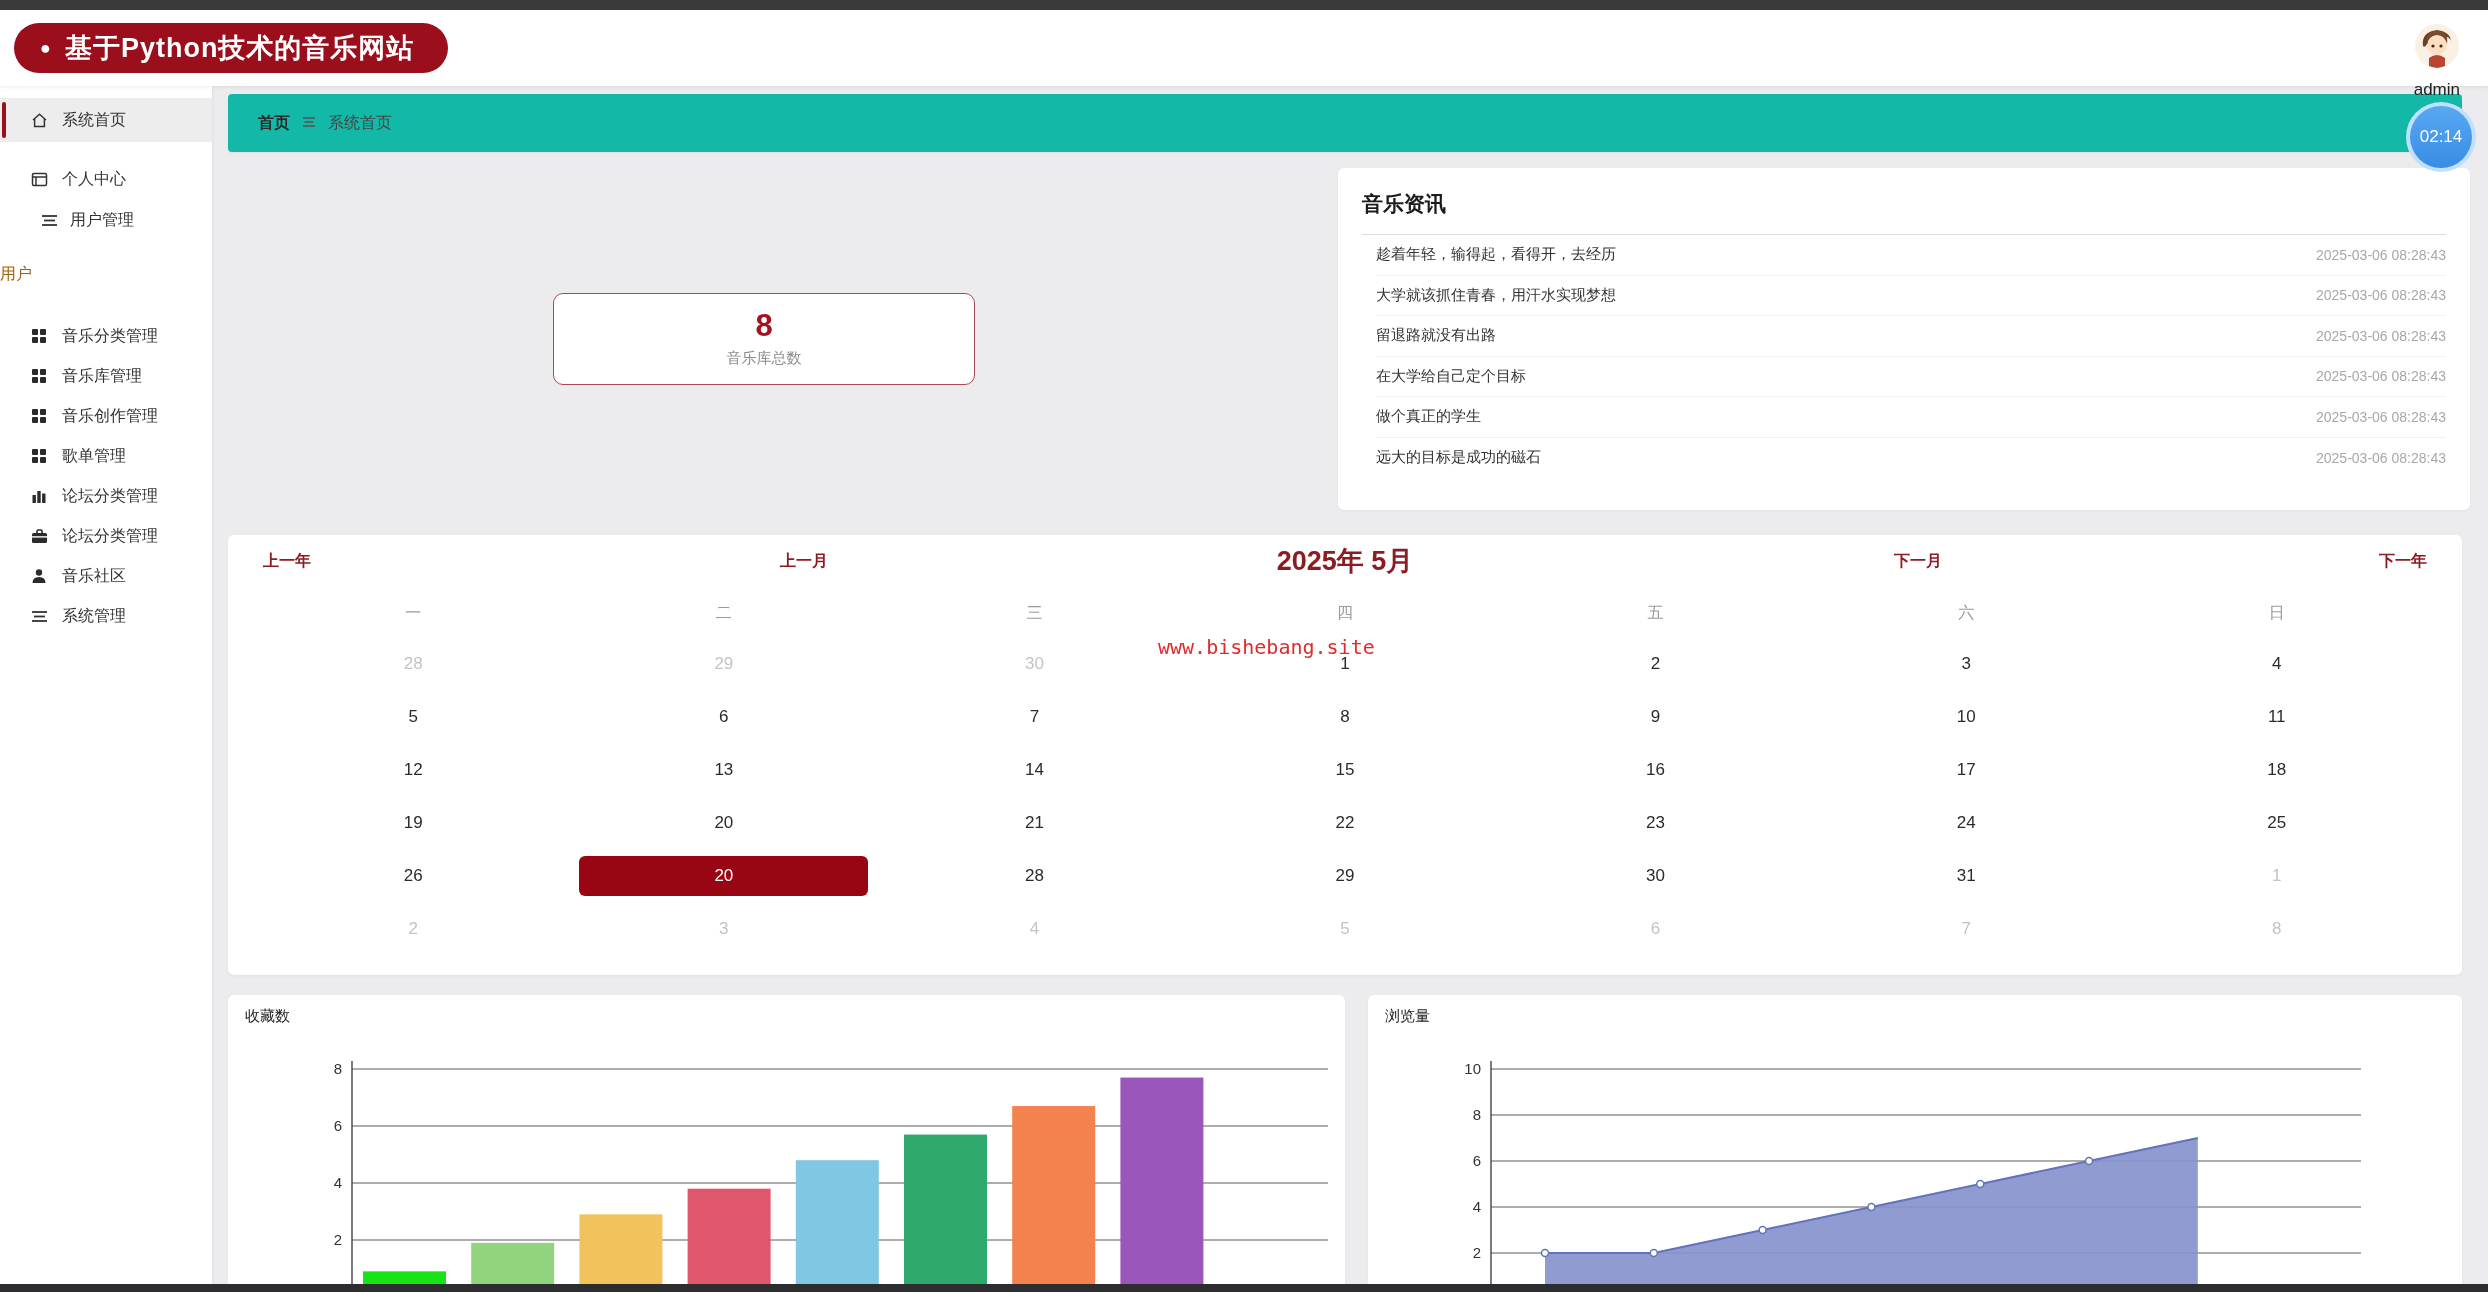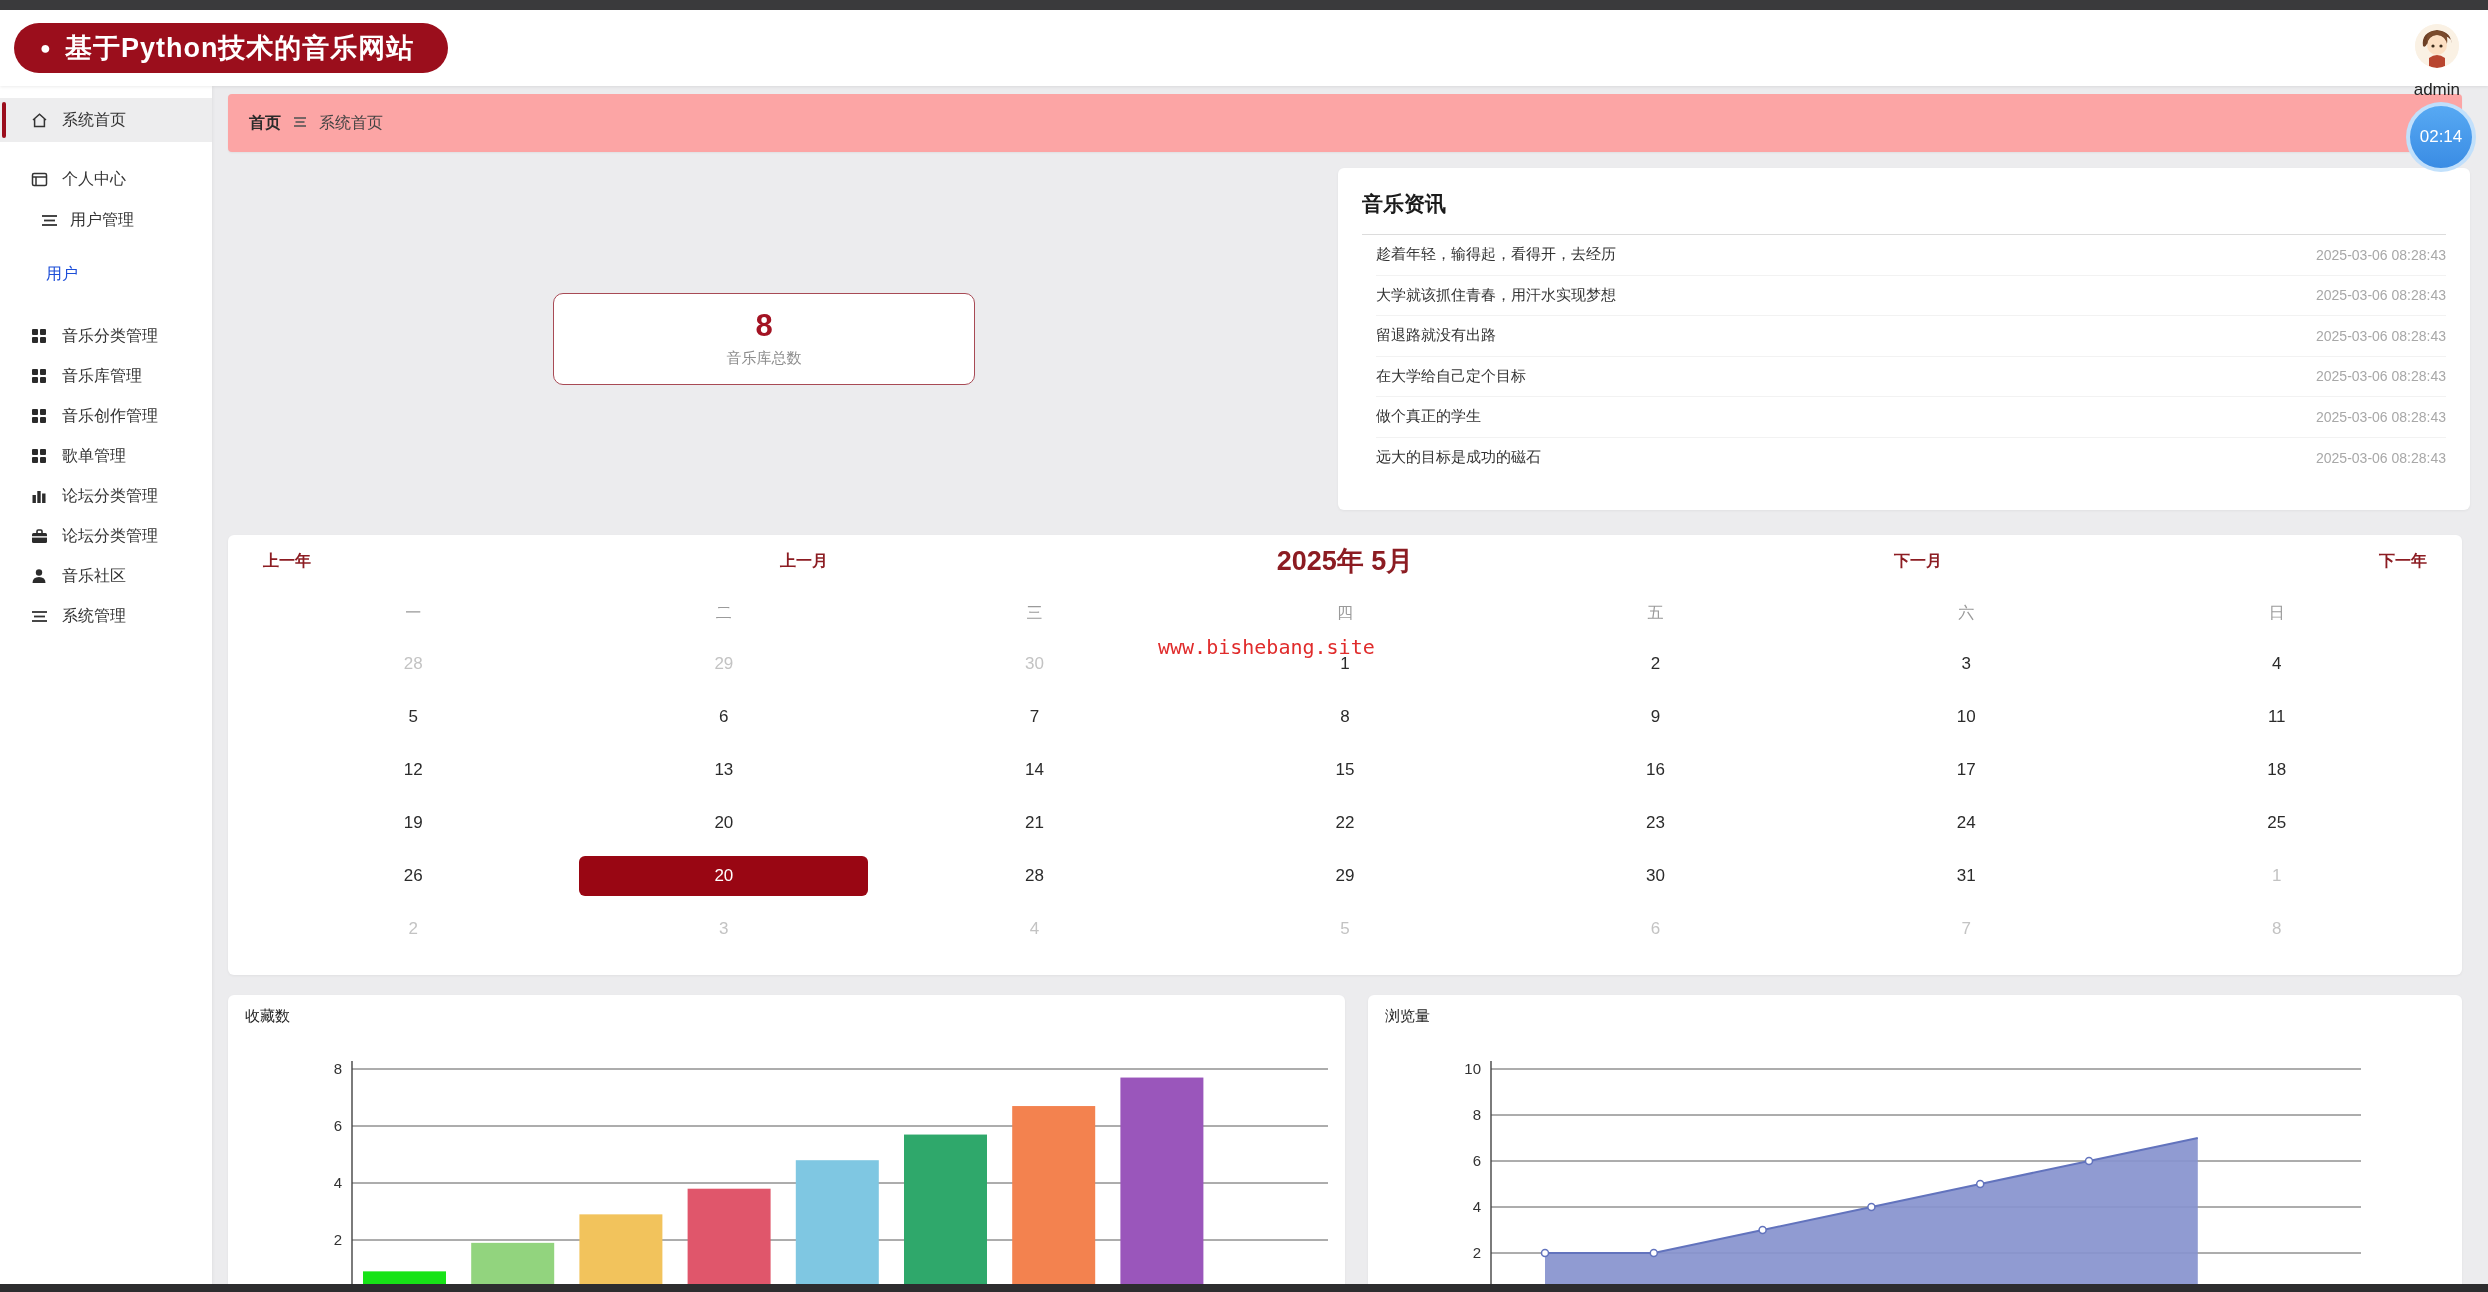--- a/index.html
+++ b/index.html
@@ -26,26 +26,26 @@
   
   .sidebar { position:absolute; left:0; top:86px; width:212px; height:1206px; background:#ffffff;
              box-shadow:1px 0 3px rgba(0,0,0,.05); z-index:20; padding-top:12px; }
   .side-item { position:relative; height:40px; display:flex; align-items:center; gap:14px; padding-left:30px;
                font-size:16px; color:#333; cursor:pointer; white-space:nowrap; }
   .side-item.active { height:44px; background:#ededee; }
   .side-item.active::before { content:""; position:absolute; left:2px; top:4px; bottom:4px; width:4px;
                border-radius:4px; background:#9b0e1c; }
   .side-item.indent { padding-left:40px;gap:12px; }
   .side-item .ic { width:18px; height:18px; display:flex; align-items:center; justify-content:center; flex:0 0 auto; }
-  .side-section { height:40px; display:flex; align-items:center; padding-left:46px; font-size:16px; color:#1d4ed8;font-family:Liberation Mono, monospace; }
+  .side-section { height:40px; display:flex; align-items:center; font-size:16px; color:#a16207;font-family:Liberation Mono, monospace; }
   .sp17{height:17px} .sp1{height:1px} .sp14{height:14px} .sp22{height:22px}
 
   
-  .crumbbar { position:absolute; left:228px; top:94px; width:2234px; height:58px; background:#fca5a5;
-              border-radius:4px; box-shadow:0 1px 2px rgba(0,0,0,.05); display:flex; align-items:center; padding-left:21px; gap:12px; }
+  .crumbbar { position:absolute; left:228px; top:94px; width:2234px; height:58px; background:#14b8a6;
+              border-radius:4px; box-shadow:0 1px 2px rgba(0,0,0,.05); display:flex; align-items:center; padding-left:30px; gap:12px; }
   .crumb-home { font-size:16px; font-weight:bold; color:#2b2b2b; cursor:pointer; }
   .crumb-cur { font-size:16px; color:#444; }
 
   
   .clock { position:absolute; left:2406px; top:102px; width:70px; height:70px; border-radius:50%;
            background:linear-gradient(180deg,#57a9f3,#3a8ce4); border:4px solid rgba(200,228,252,.95);
            display:flex; align-items:center; justify-content:center; color:#fff; font-size:17px; z-index:50; cursor:pointer; }
 
   
   .stat-card { position:absolute; left:553px; top:293px; width:422px; height:92px; background:#fff;

